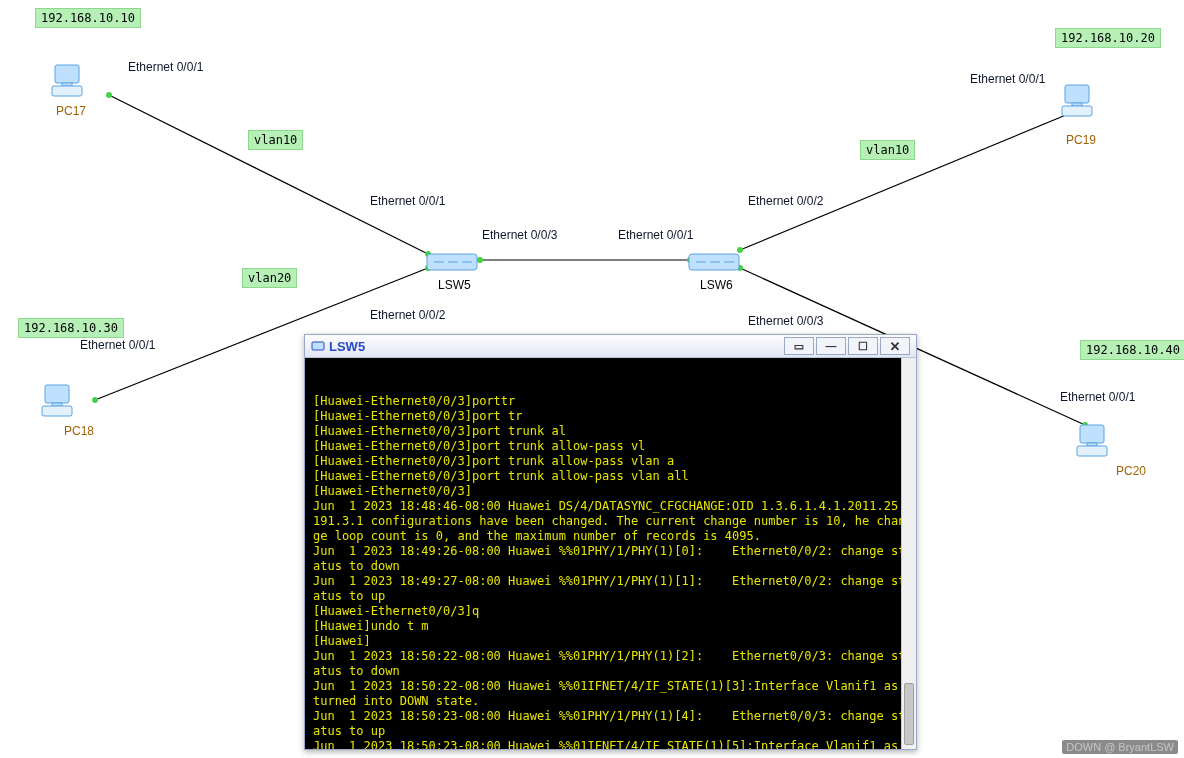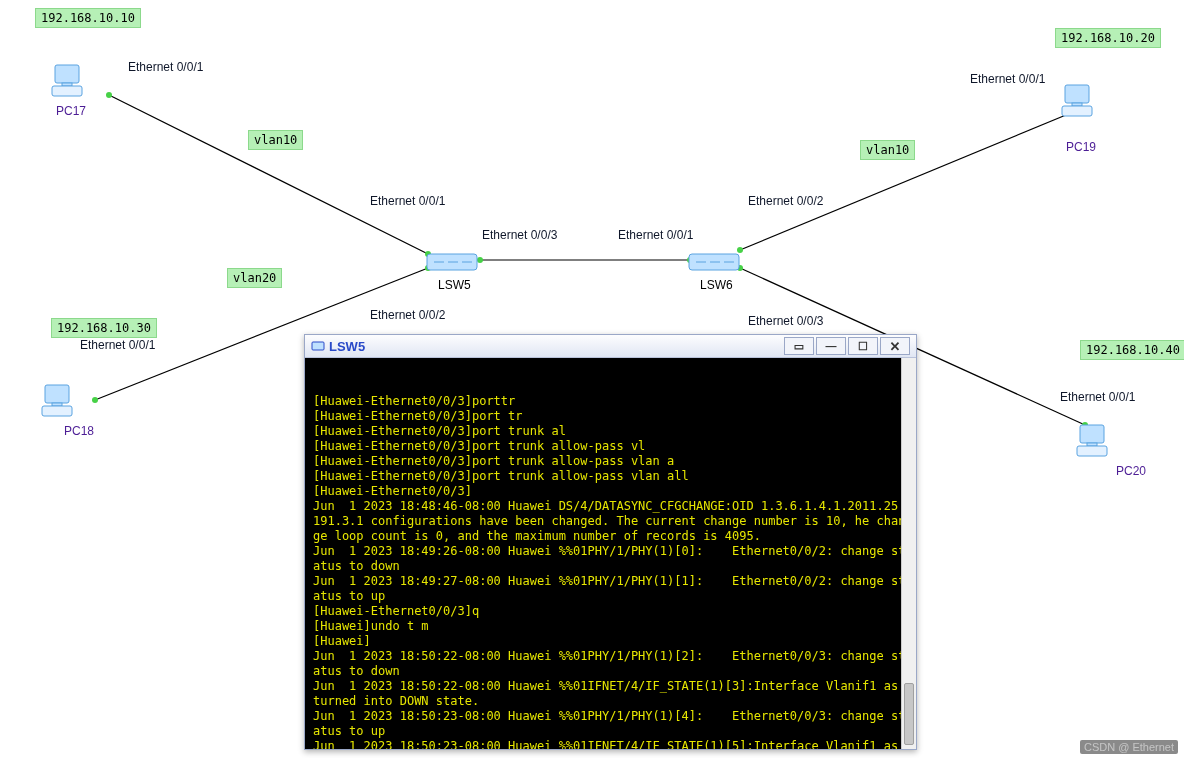--- a/index.html
+++ b/index.html
@@ -1,19 +1,19 @@
 <!DOCTYPE html>
 <html><head>
 <meta charset="utf-8">
 <style>
 html,body{margin:0;padding:0;width:1184px;height:758px;font-family:Arial,Helvetica,sans-serif;font-size:12px;background:#fff;overflow:hidden;position:relative}
 .canvas{position:absolute;inset:0}
 .pc{position:absolute;width:40px;height:40px}
 .pc svg{width:40px;height:40px}
-.pc-label{position:absolute;font-size:12px;color:#4c1d95;white-space:nowrap}
+.pc-label{position:absolute;font-size:12px;color:#a16207;white-space:nowrap}
 .sw{position:absolute;width:52px;height:28px}
 .sw svg{width:52px;height:28px}
 .sw-label{position:absolute;font-size:12px;color:#000;white-space:nowrap}
 .ip-badge{position:absolute;background:#b6f0b6;border:1px solid #8cd98c;padding:2px 5px;font-family:monospace;font-size:12px;white-space:nowrap}
 .vlan-badge{position:absolute;background:#b6f0b6;border:1px solid #8cd98c;padding:2px 5px;font-family:monospace;font-size:12px;white-space:nowrap}
 .ifname{position:absolute;font-size:12px;color:#0f172a;white-space:nowrap}
 .dot{position:absolute;width:6px;height:6px;background:#47d147;border-radius:50%;transform:translate(-3px,-3px)}
 .line{stroke:#000;stroke-width:1.2}
 .term-window{position:absolute;left:304px;top:334px;width:611px;height:414px;background:#fff;border:1px solid #9aa7c7;box-shadow:0 2px 6px rgba(0,0,0,.3);display:flex;flex-direction:column}
 .term-titlebar{height:22px;background:linear-gradient(#fdfdfe,#e0e6f3);border-bottom:1px solid #b9c2da;display:flex;align-items:center;padding:0 6px;font-size:13px;color:#2a4ac8;font-weight:bold}
@@ -76,21 +76,21 @@
   </div>
   <div class="pc-label" style="left:64px;top:424px">PC18</div>
 
   <div class="pc" style="left:1060px;top:80px">
     <svg viewBox="0 0 40 40">
         <rect x="5" y="5" width="24" height="18" rx="2" fill="#bfe1ff" stroke="#5aa3e0"></rect>
         <rect x="12" y="23" width="10" height="3" fill="#bfe1ff" stroke="#5aa3e0"></rect>
         <rect x="2" y="26" width="30" height="10" rx="2" fill="#e3f1ff" stroke="#5aa3e0"></rect>
       </svg>
   </div>
-  <div class="pc-label" style="left:1066px;top:140px">PC19</div>
+  <div class="pc-label" style="left:1066px;top:133px">PC19</div>
 
   <div class="pc" style="left:1075px;top:420px">
     <svg viewBox="0 0 40 40">
         <rect x="5" y="5" width="24" height="18" rx="2" fill="#bfe1ff" stroke="#5aa3e0"></rect>
         <rect x="12" y="23" width="10" height="3" fill="#bfe1ff" stroke="#5aa3e0"></rect>
         <rect x="2" y="26" width="30" height="10" rx="2" fill="#e3f1ff" stroke="#5aa3e0"></rect>
       </svg>
   </div>
   <div class="pc-label" style="left:1116px;top:464px">PC20</div>
 
@@ -108,26 +108,26 @@
     <svg viewBox="0 0 52 28">
         <rect x="1" y="6" width="50" height="16" rx="3" fill="#bfe1ff" stroke="#5aa3e0"></rect>
         <line x1="8" y1="14" x2="18" y2="14" stroke="#5aa3e0"></line>
         <line x1="22" y1="14" x2="32" y2="14" stroke="#5aa3e0"></line>
         <line x1="36" y1="14" x2="46" y2="14" stroke="#5aa3e0"></line>
       </svg>
   </div>
   <div class="sw-label" style="left:700px;top:278px">LSW6</div>
 
   <div class="ip-badge" style="left:35px;top:8px">192.168.10.10</div>
-  <div class="ip-badge" style="left:51px;top:318px">192.168.10.30</div>
+  <div class="ip-badge" style="left:18px;top:318px">192.168.10.30</div>
   <div class="ip-badge" style="left:1055px;top:28px">192.168.10.20</div>
   <div class="ip-badge" style="left:1080px;top:340px">192.168.10.40</div>
 
   <div class="vlan-badge" style="left:248px;top:130px">vlan10</div>
-  <div class="vlan-badge" style="left:227px;top:268px">vlan20</div>
+  <div class="vlan-badge" style="left:242px;top:268px">vlan20</div>
   <div class="vlan-badge" style="left:860px;top:140px">vlan10</div>
 
   <div class="ifname" style="left:128px;top:60px">Ethernet 0/0/1</div>
   <div class="ifname" style="left:80px;top:338px">Ethernet 0/0/1</div>
   <div class="ifname" style="left:970px;top:72px">Ethernet 0/0/1</div>
   <div class="ifname" style="left:1060px;top:390px">Ethernet 0/0/1</div>
 
   <div class="ifname" style="left:370px;top:194px">Ethernet 0/0/1</div>
   <div class="ifname" style="left:370px;top:308px">Ethernet 0/0/2</div>
   <div class="ifname" style="left:482px;top:228px">Ethernet 0/0/3</div>
@@ -150,14 +150,14 @@
       </div>
     </div>
     <div class="term-body">
       <div id="term-lines"><div>[Huawei-Ethernet0/0/3]porttr</div><div>[Huawei-Ethernet0/0/3]port tr</div><div>[Huawei-Ethernet0/0/3]port trunk al</div><div>[Huawei-Ethernet0/0/3]port trunk allow-pass vl</div><div>[Huawei-Ethernet0/0/3]port trunk allow-pass vlan a</div><div>[Huawei-Ethernet0/0/3]port trunk allow-pass vlan all</div><div>[Huawei-Ethernet0/0/3]</div><div>Jun  1 2023 18:48:46-08:00 Huawei DS/4/DATASYNC_CFGCHANGE:OID 1.3.6.1.4.1.2011.25.191.3.1 configurations have been changed. The current change number is 10, he change loop count is 0, and the maximum number of records is 4095.</div><div>Jun  1 2023 18:49:26-08:00 Huawei %%01PHY/1/PHY(1)[0]:    Ethernet0/0/2: change status to down</div><div>Jun  1 2023 18:49:27-08:00 Huawei %%01PHY/1/PHY(1)[1]:    Ethernet0/0/2: change status to up</div><div>[Huawei-Ethernet0/0/3]q</div><div>[Huawei]undo t m</div><div>[Huawei]</div><div>Jun  1 2023 18:50:22-08:00 Huawei %%01PHY/1/PHY(1)[2]:    Ethernet0/0/3: change status to down</div><div>Jun  1 2023 18:50:22-08:00 Huawei %%01IFNET/4/IF_STATE(1)[3]:Interface Vlanif1 as turned into DOWN state.</div><div>Jun  1 2023 18:50:23-08:00 Huawei %%01PHY/1/PHY(1)[4]:    Ethernet0/0/3: change status to up</div><div>Jun  1 2023 18:50:23-08:00 Huawei %%01IFNET/4/IF_STATE(1)[5]:Interface Vlanif1 as turned into UP state.</div></div>
       <div class="term-scroll">
         <div class="term-scroll-thumb"></div>
       </div>
     </div>
   </div>
 
-  <div class="watermark">CSDN @ Ethernet</div>
+  <div class="watermark">DOWN @ BryantLSW</div>
 </div>
 
 </body></html>

